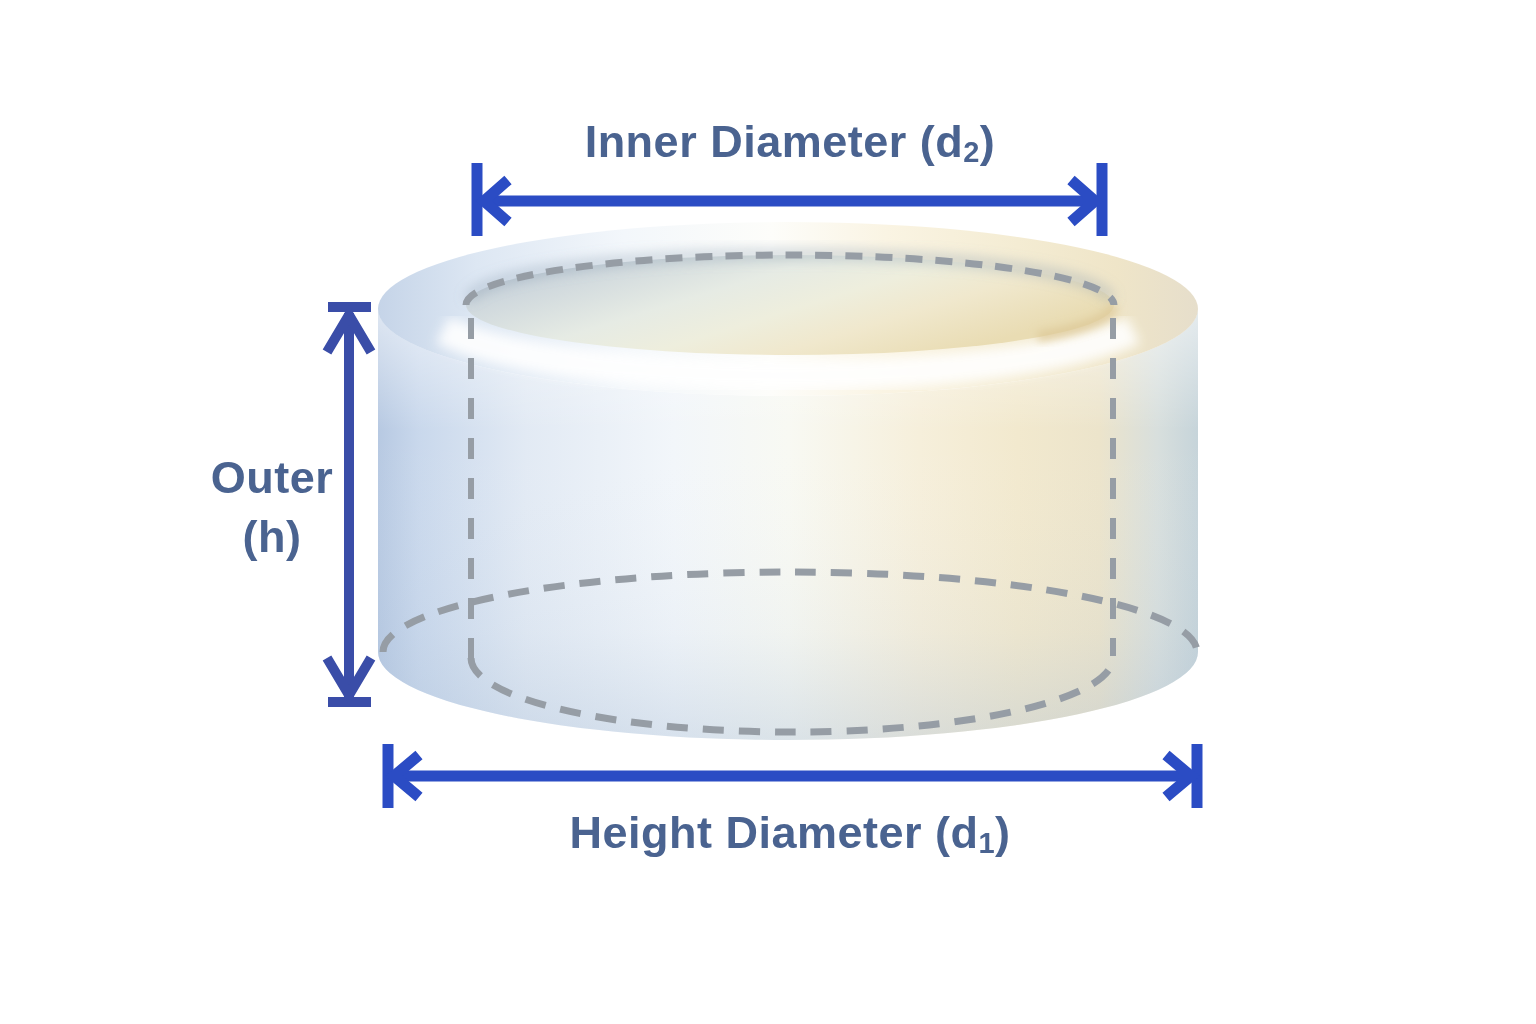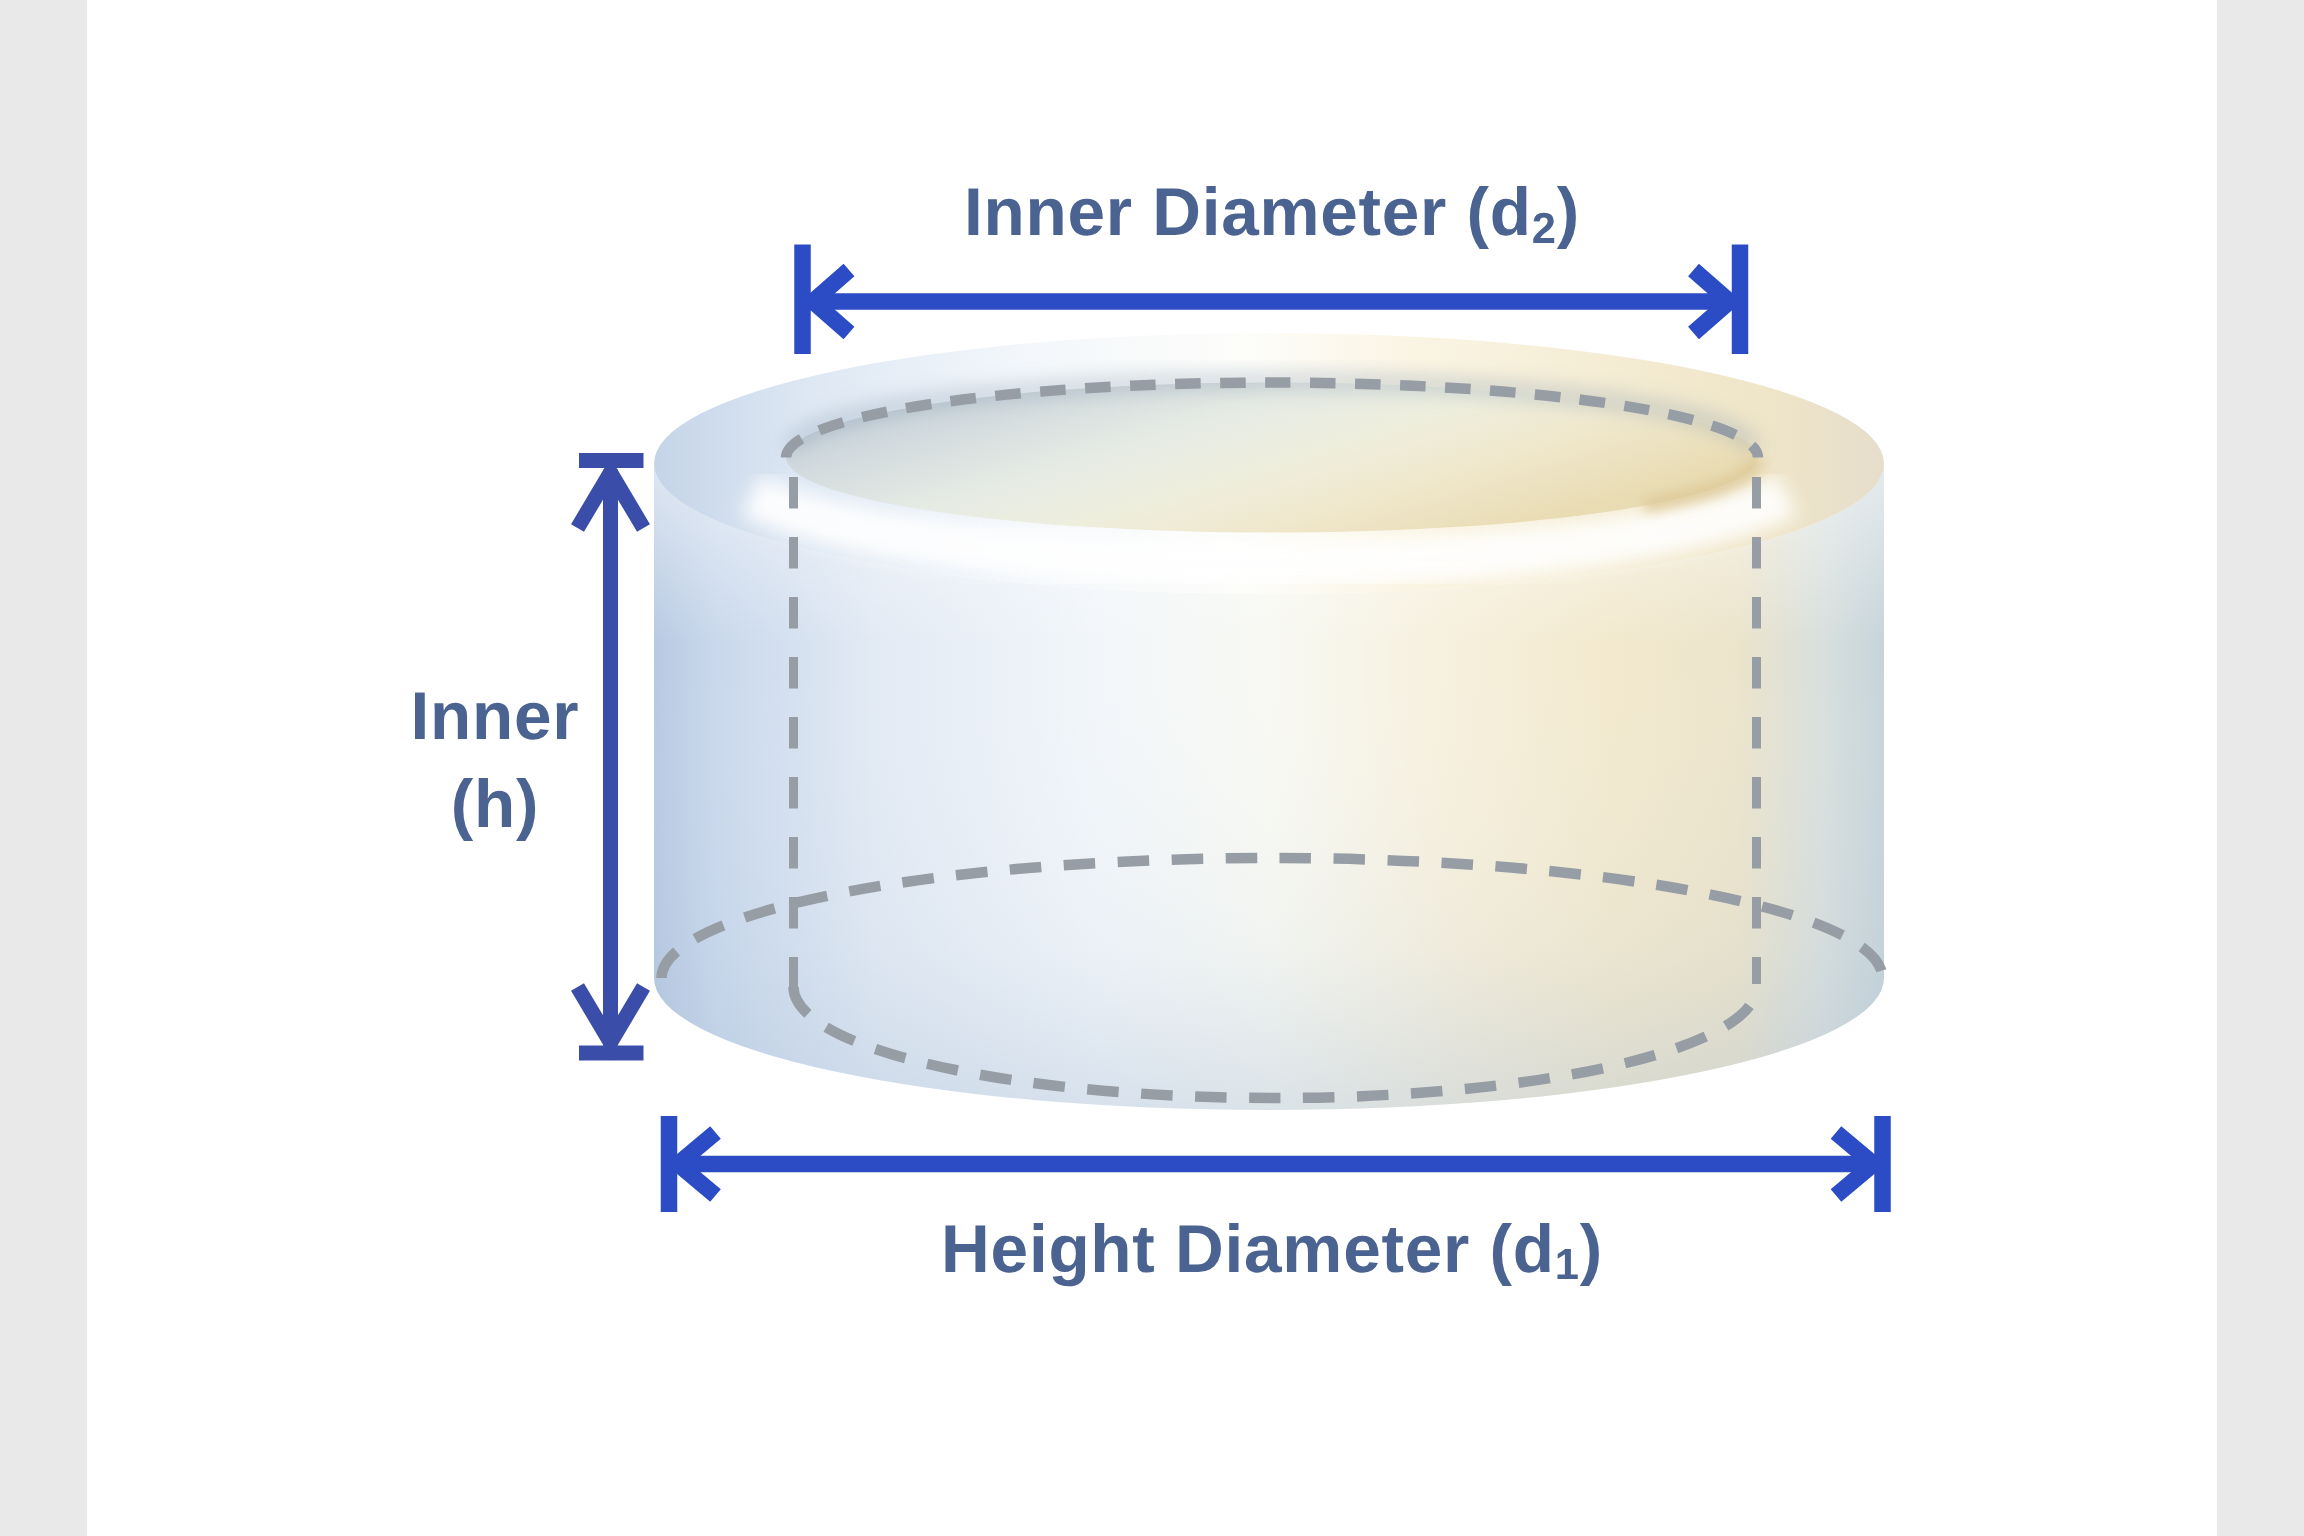--- a/index.html
+++ b/index.html
@@ -6,21 +6,21 @@
     --arrow-blue:#2b4cc4;
     --height-arrow-blue:#3a4da8;
     --label-text:#4a6390;
     --dashed-gray:#969da5;
     --background:#ffffff;
   }
   html,body{margin:0;padding:0;}
   body{background:#e9e9e9;font-family:"Liberation Sans",sans-serif;}
   .canvas{
     position:relative;
-    width:1420px;height:1024px;
+    width:1536px;height:1024px;
     background:var(--background);
     overflow:hidden;
     margin:0 auto;
   }
   svg{position:absolute;left:0;top:0;}
   .dim-label{
     position:absolute;
     transform:translate(-50%,-50%);
     color:var(--label-text);
     font:700 45px/1.3 "Liberation Sans",sans-serif;
@@ -141,17 +141,17 @@
 
   <div class="dim-label" style="left:790px;top:142px;">
     <span>Inner Diameter (d</span><sub>2</sub><span>)</span>
   </div>
 
   <div class="dim-label" style="left:790px;top:833px;">
     <span>Height Diameter (d</span><sub>1</sub><span>)</span>
   </div>
 
   <div class="dim-label" style="left:272px;top:507px;">
-    <span style="display:block;">Inner</span>
+    <span style="display:block;">Outer</span>
     <span style="display:block;">(h)</span>
   </div>
 
 </div>
 
 </body></html>

